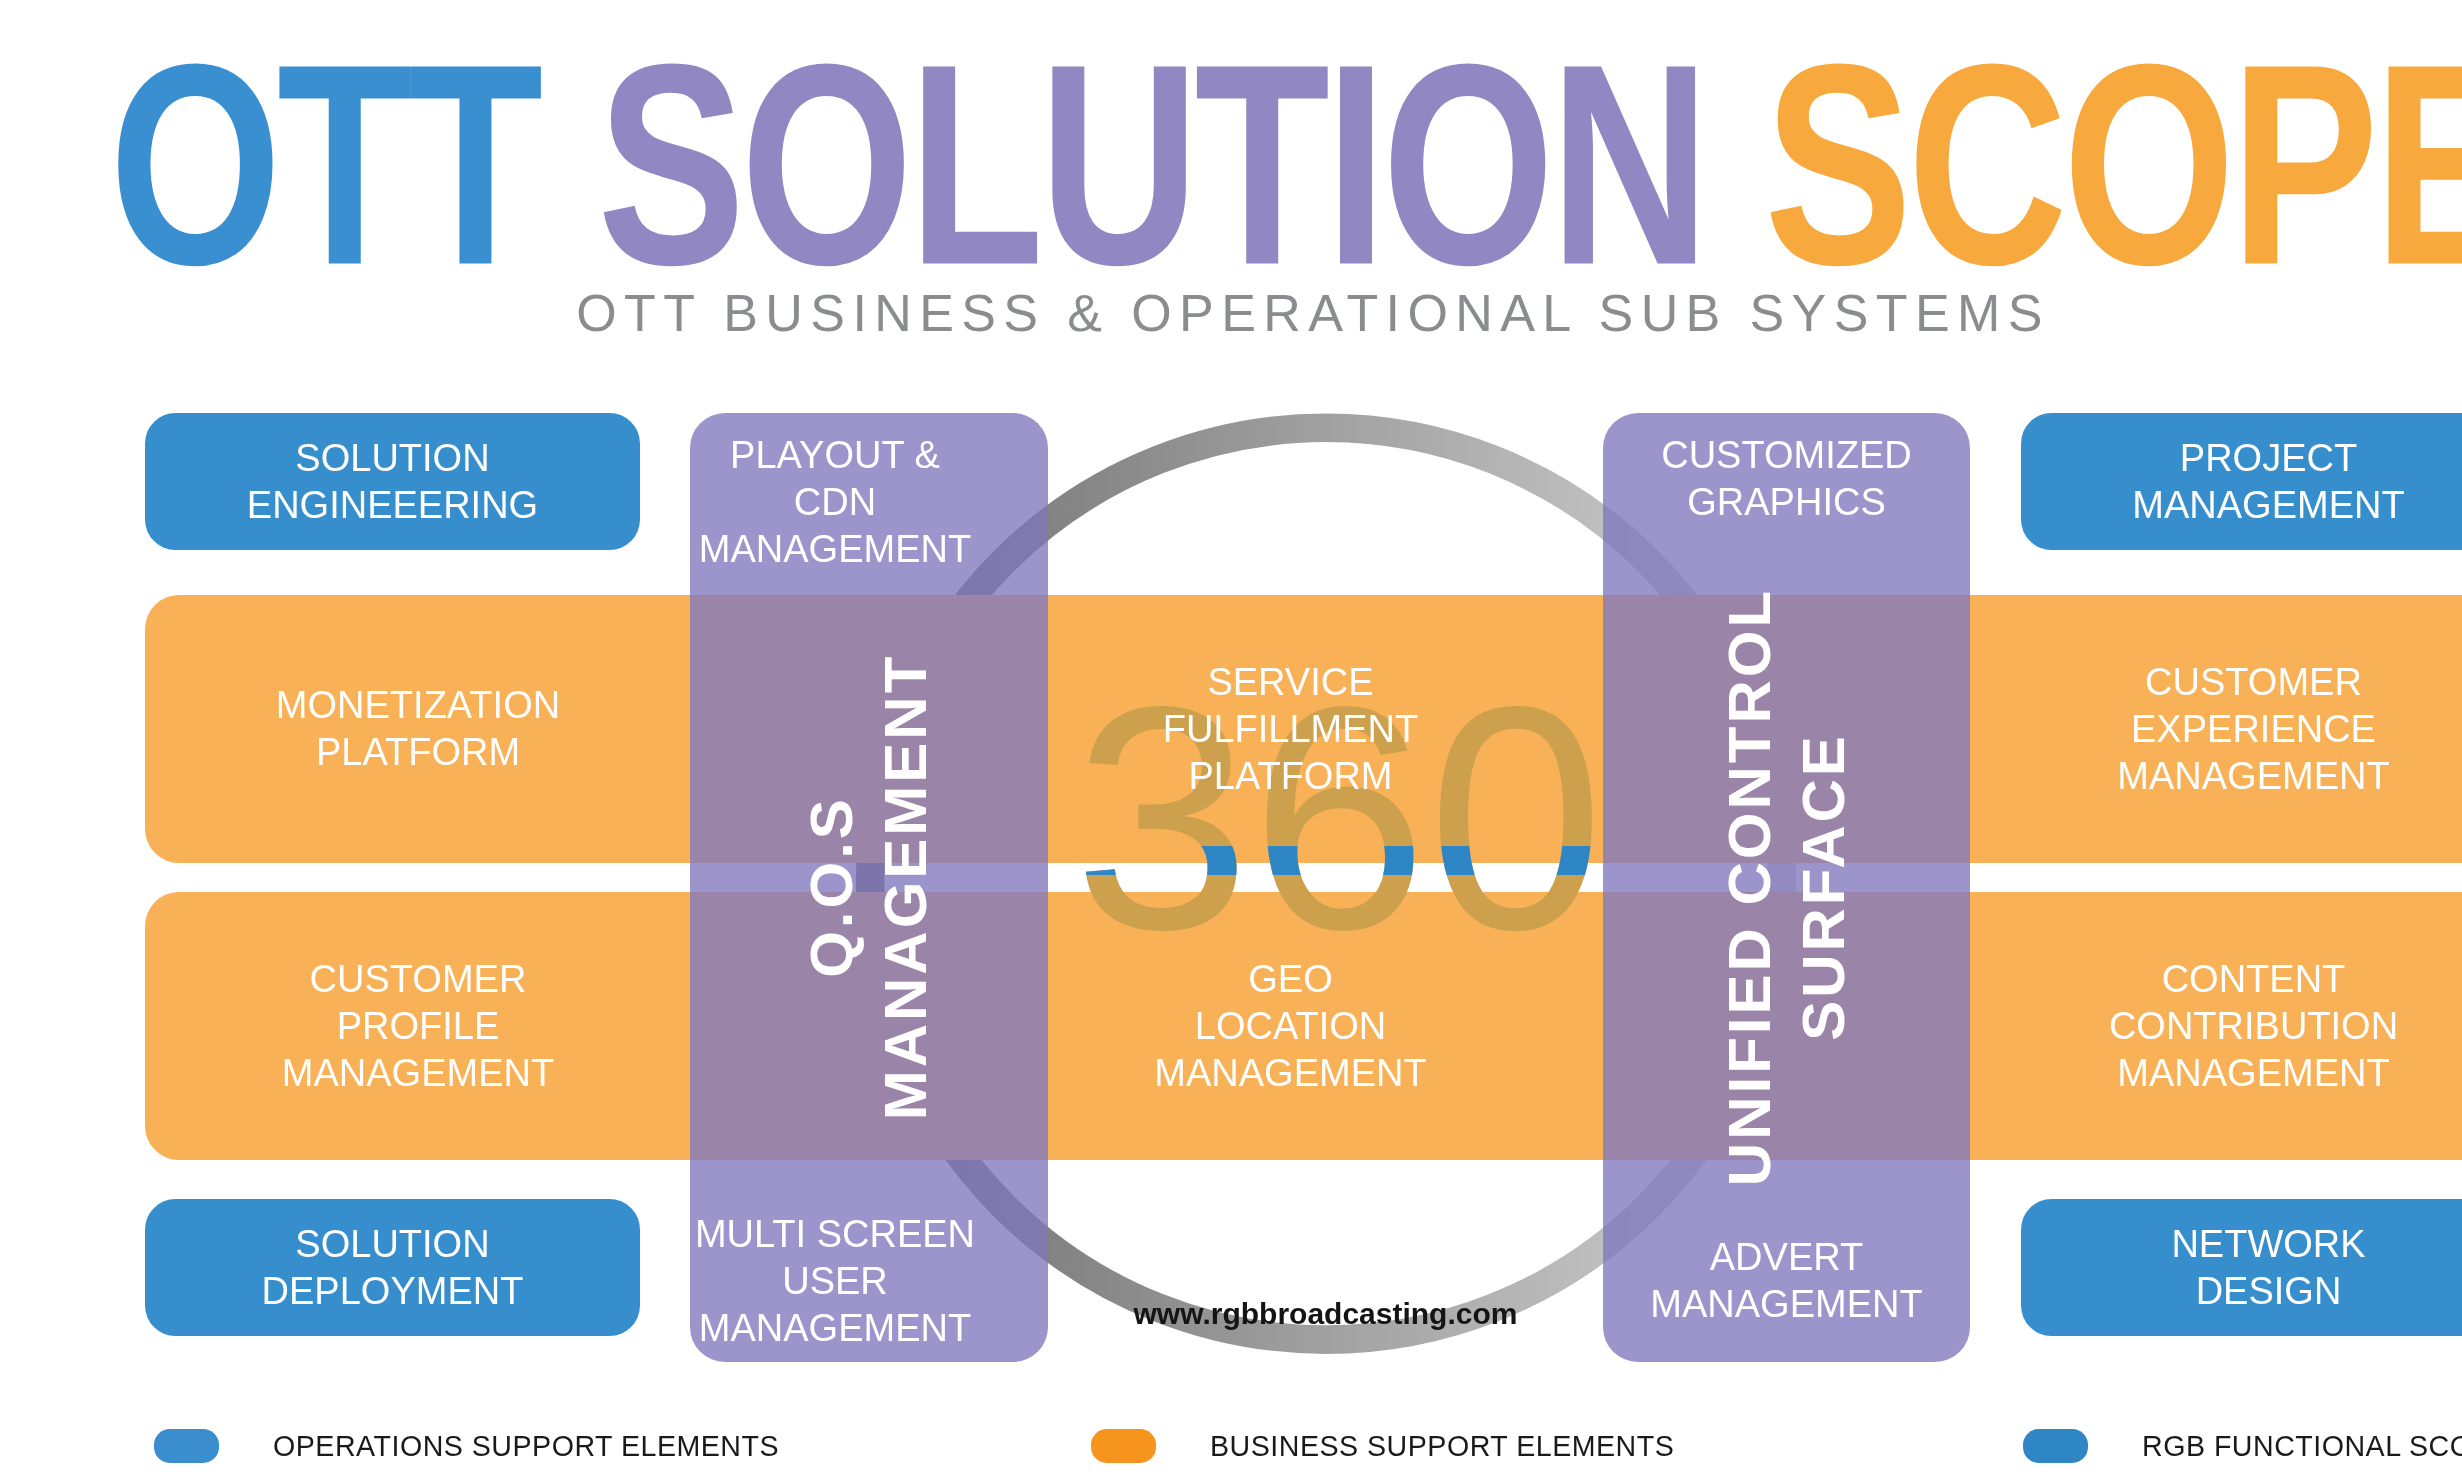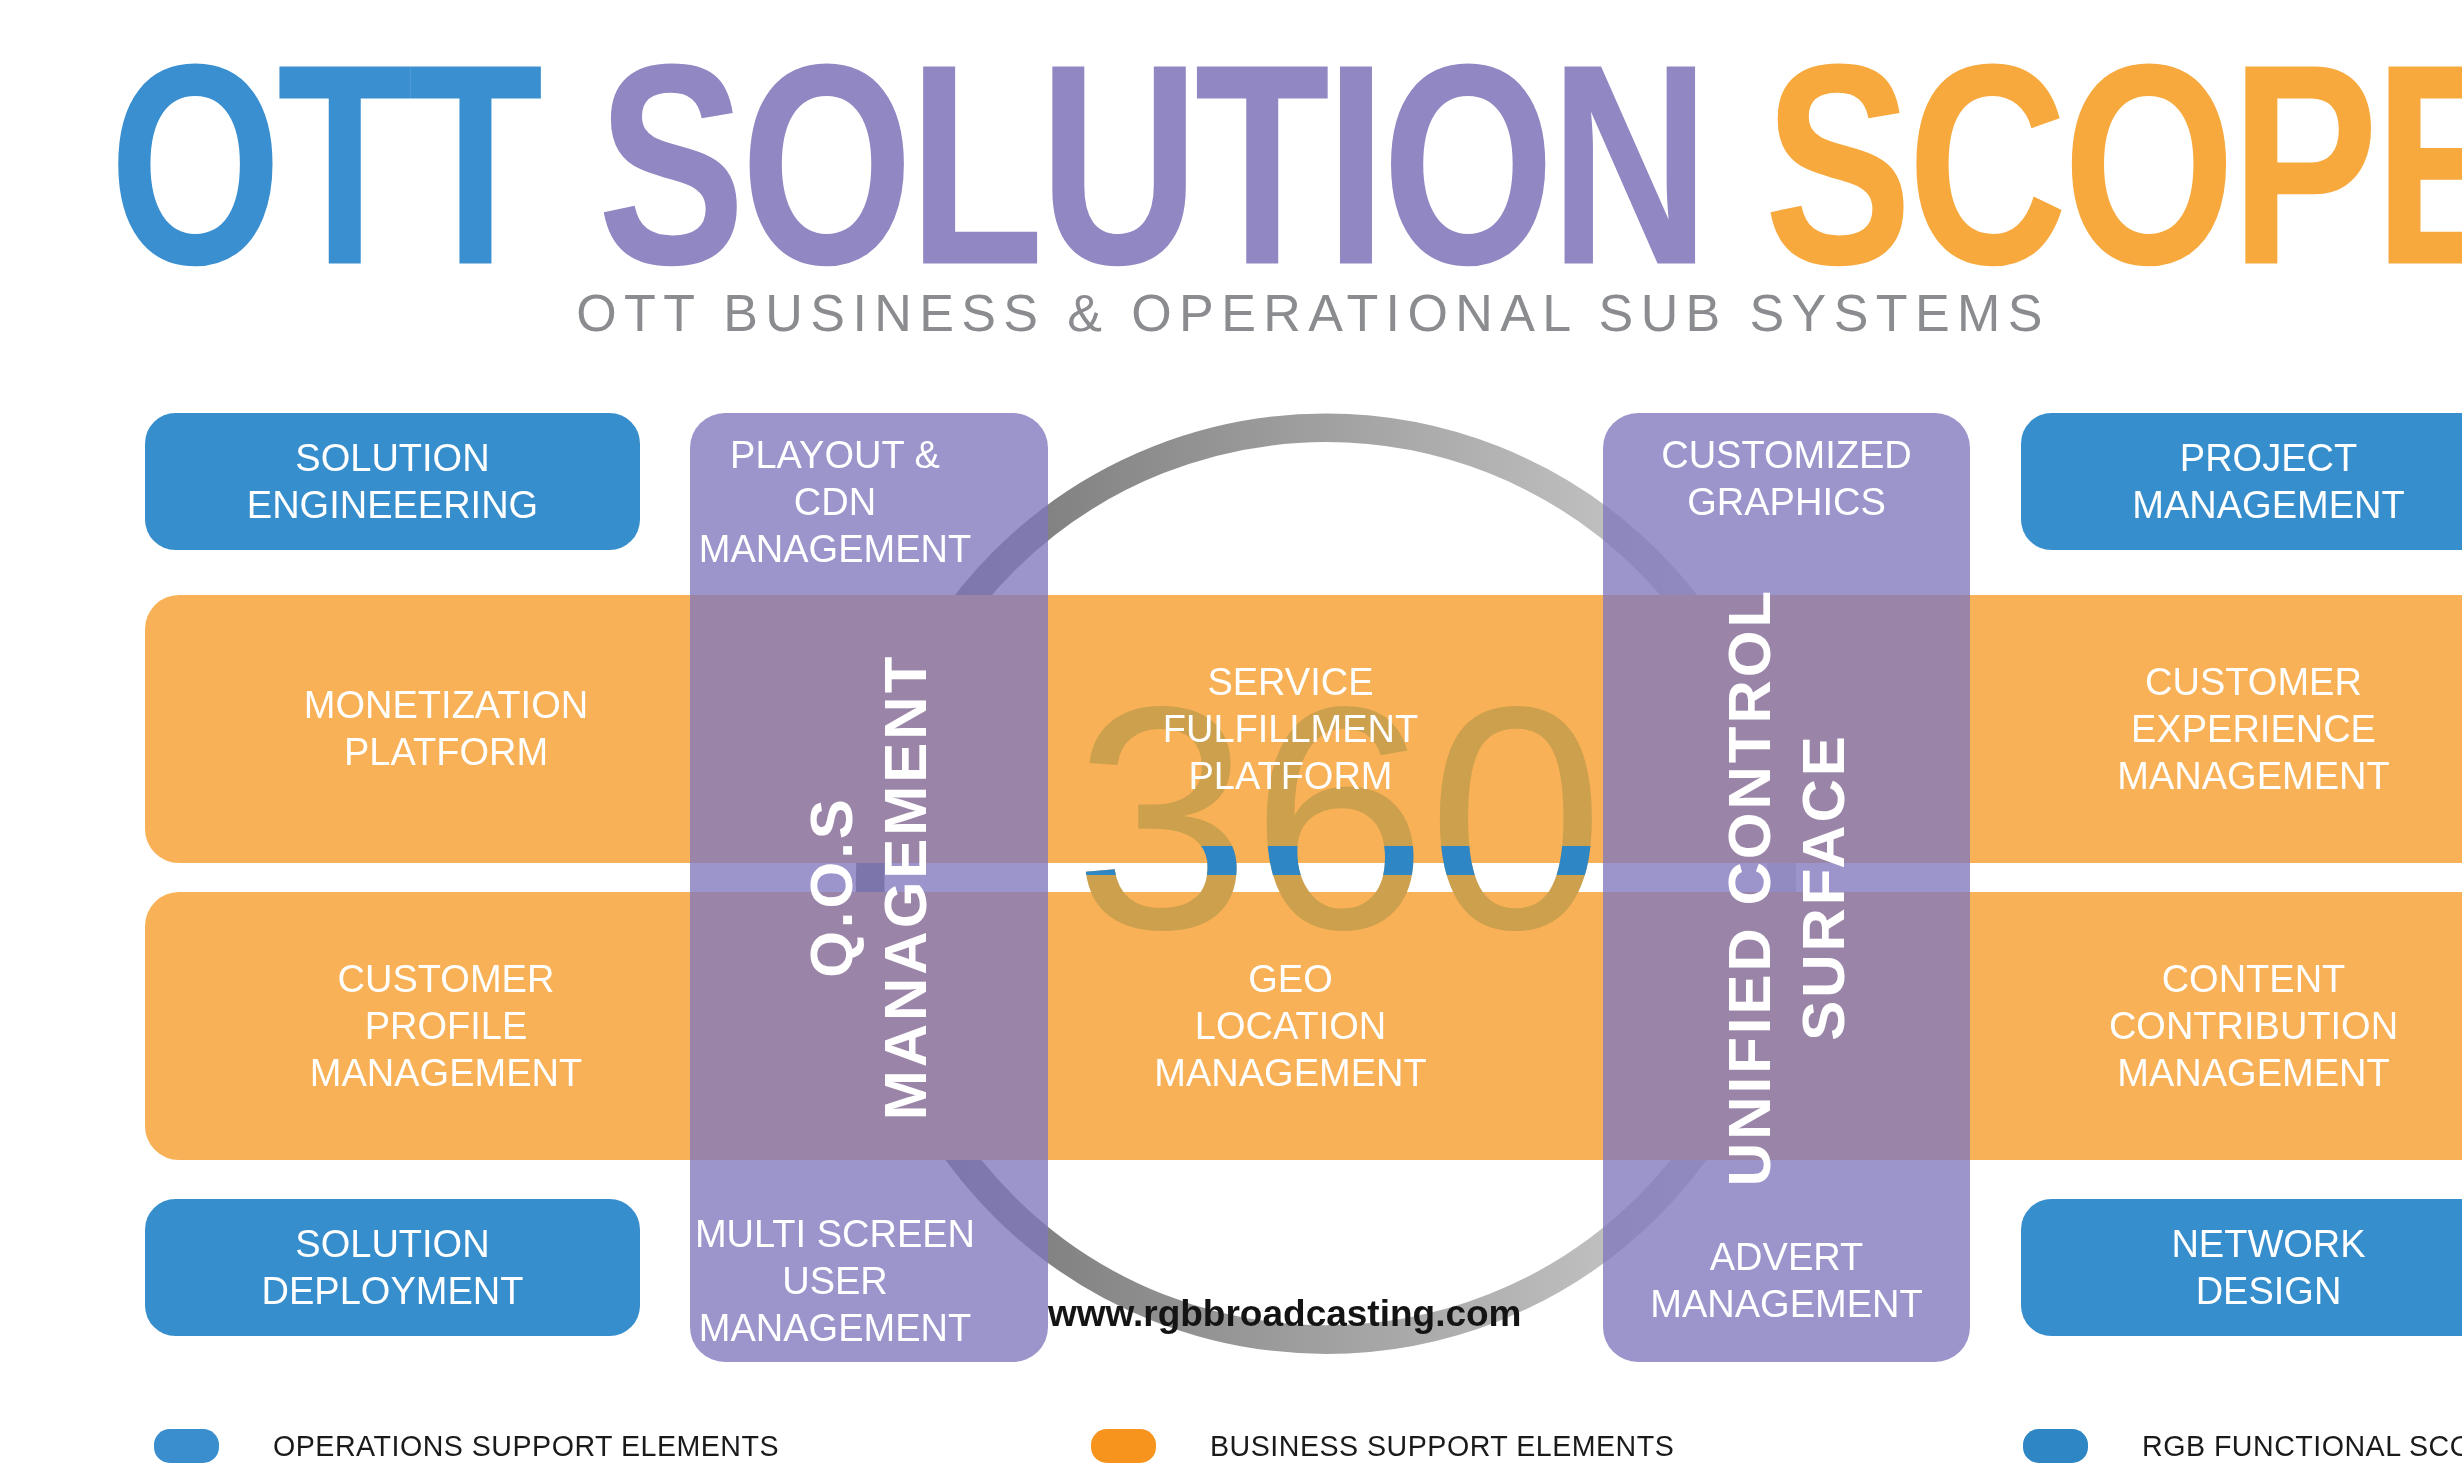--- a/index.html
+++ b/index.html
@@ -32,31 +32,31 @@
   .bbox.tl{left:145px;top:413px;}
   .bbox.tr{left:2021px;top:413px;}
   .bbox.bl{left:145px;top:1199px;}
   .bbox.br{left:2021px;top:1199px;}
   
   .lines{text-align:center;color:#ffffff;font-size:38px;line-height:47px;font-weight:400;z-index:6;}
   .lines span{display:block;}
   .cellflex{display:flex;align-items:center;justify-content:center;z-index:6;}
   .cell-r1{top:595px;height:268px;}
   .cell-r2{top:892px;height:268px;}
-  .cell-left{left:145px;width:546px;padding-left:28px;}
+  .cell-left{left:145px;width:546px;}
   .cell-center{left:1048px;width:485px;}
   .cell-right{left:1970px;width:567px;}
   .coltext-c1{left:690px;width:290px;}
   .coltext-c2{left:1603px;width:367px;}
   .vert{height:158px;display:flex;align-items:center;justify-content:center;
         transform:rotate(-90deg);z-index:6;}
   .vert .lines{font-size:60px;line-height:74px;font-weight:700;letter-spacing:3px;white-space:nowrap;}
   .vert.v1{left:623px;top:808px;width:492px;}
   .vert.v2{left:1477px;top:808px;width:619px;}
-  .website{left:1048px;top:1294px;width:555px;text-align:left;font-size:37px;font-weight:700;
+  .website{left:1048px;top:1294px;width:555px;text-align:center;font-size:30px;font-weight:700;
            line-height:39px;z-index:6;white-space:nowrap;}
   
   .legend-item{top:1429px;display:flex;align-items:center;z-index:6;}
   .legend-item .swatch{width:65px;height:34px;border-radius:15.8px;flex:0 0 auto;}
   .legend-item .llabel{margin-left:54px;font-size:28.6px;font-weight:400;letter-spacing:0.5px;white-space:nowrap;}
   .li1{left:154px;}
   .li2{left:1091px;align-items:center;}
   .li3{left:2023px;}
 </style>
 </head>

